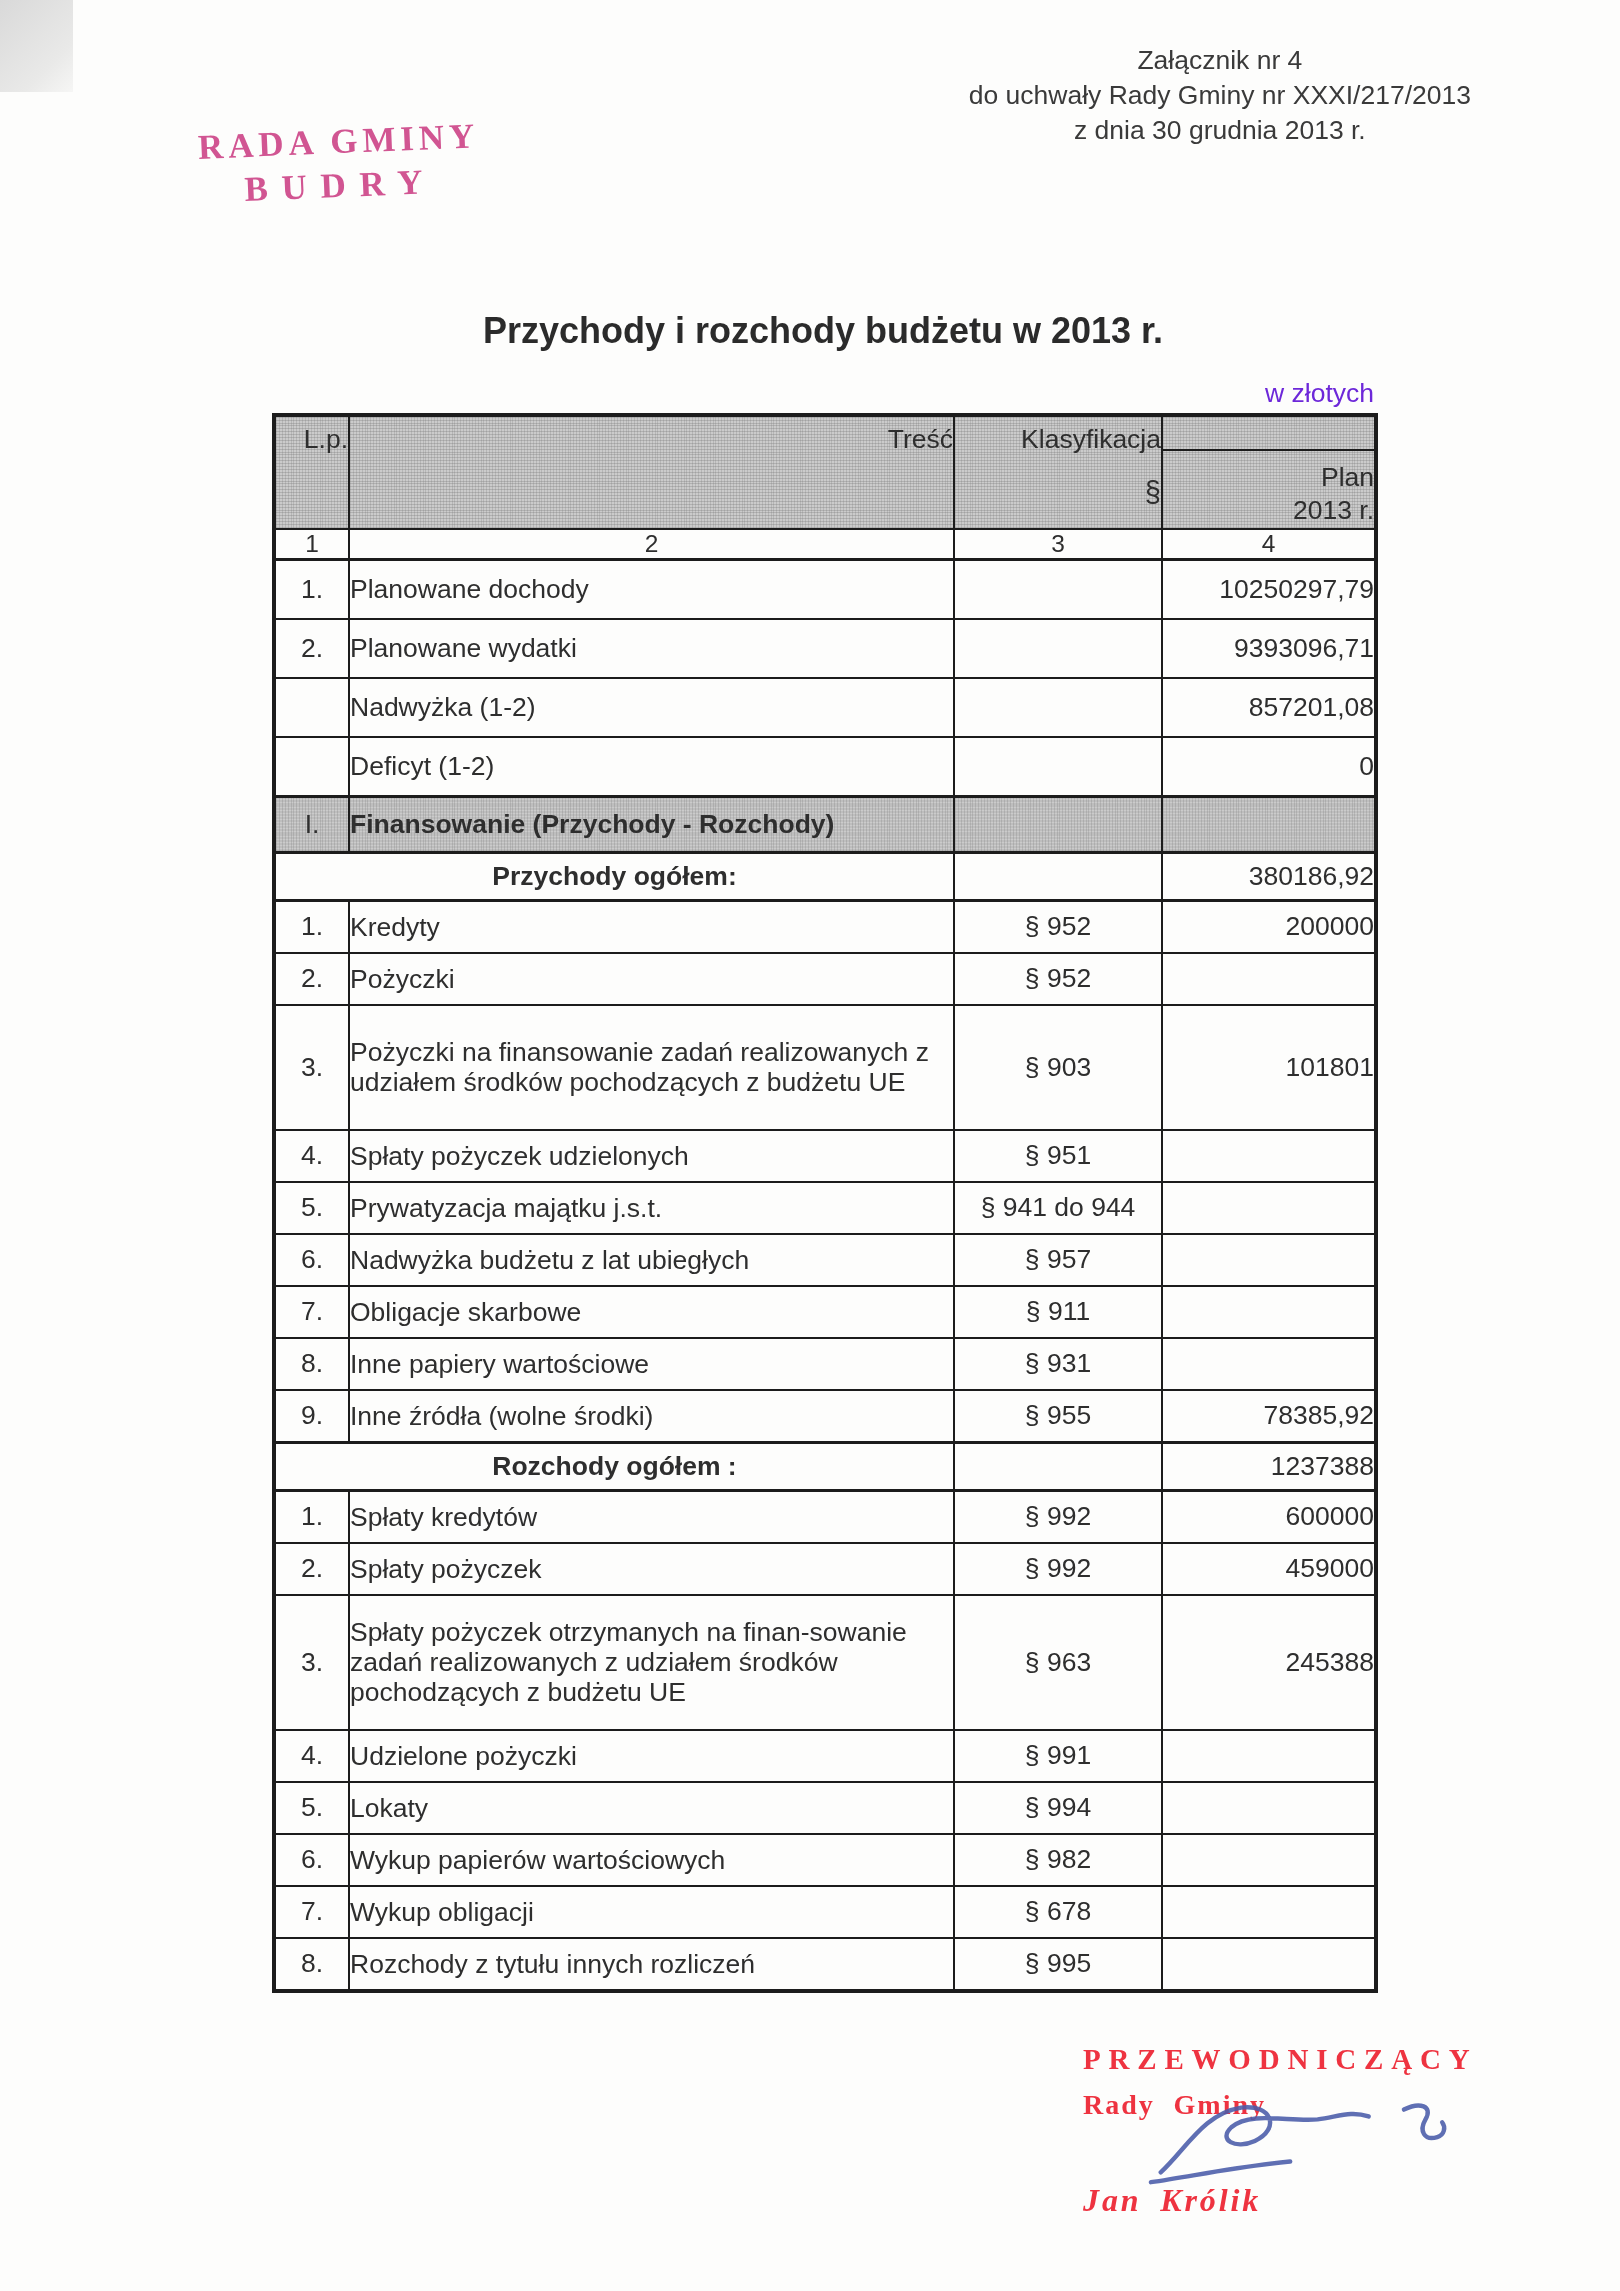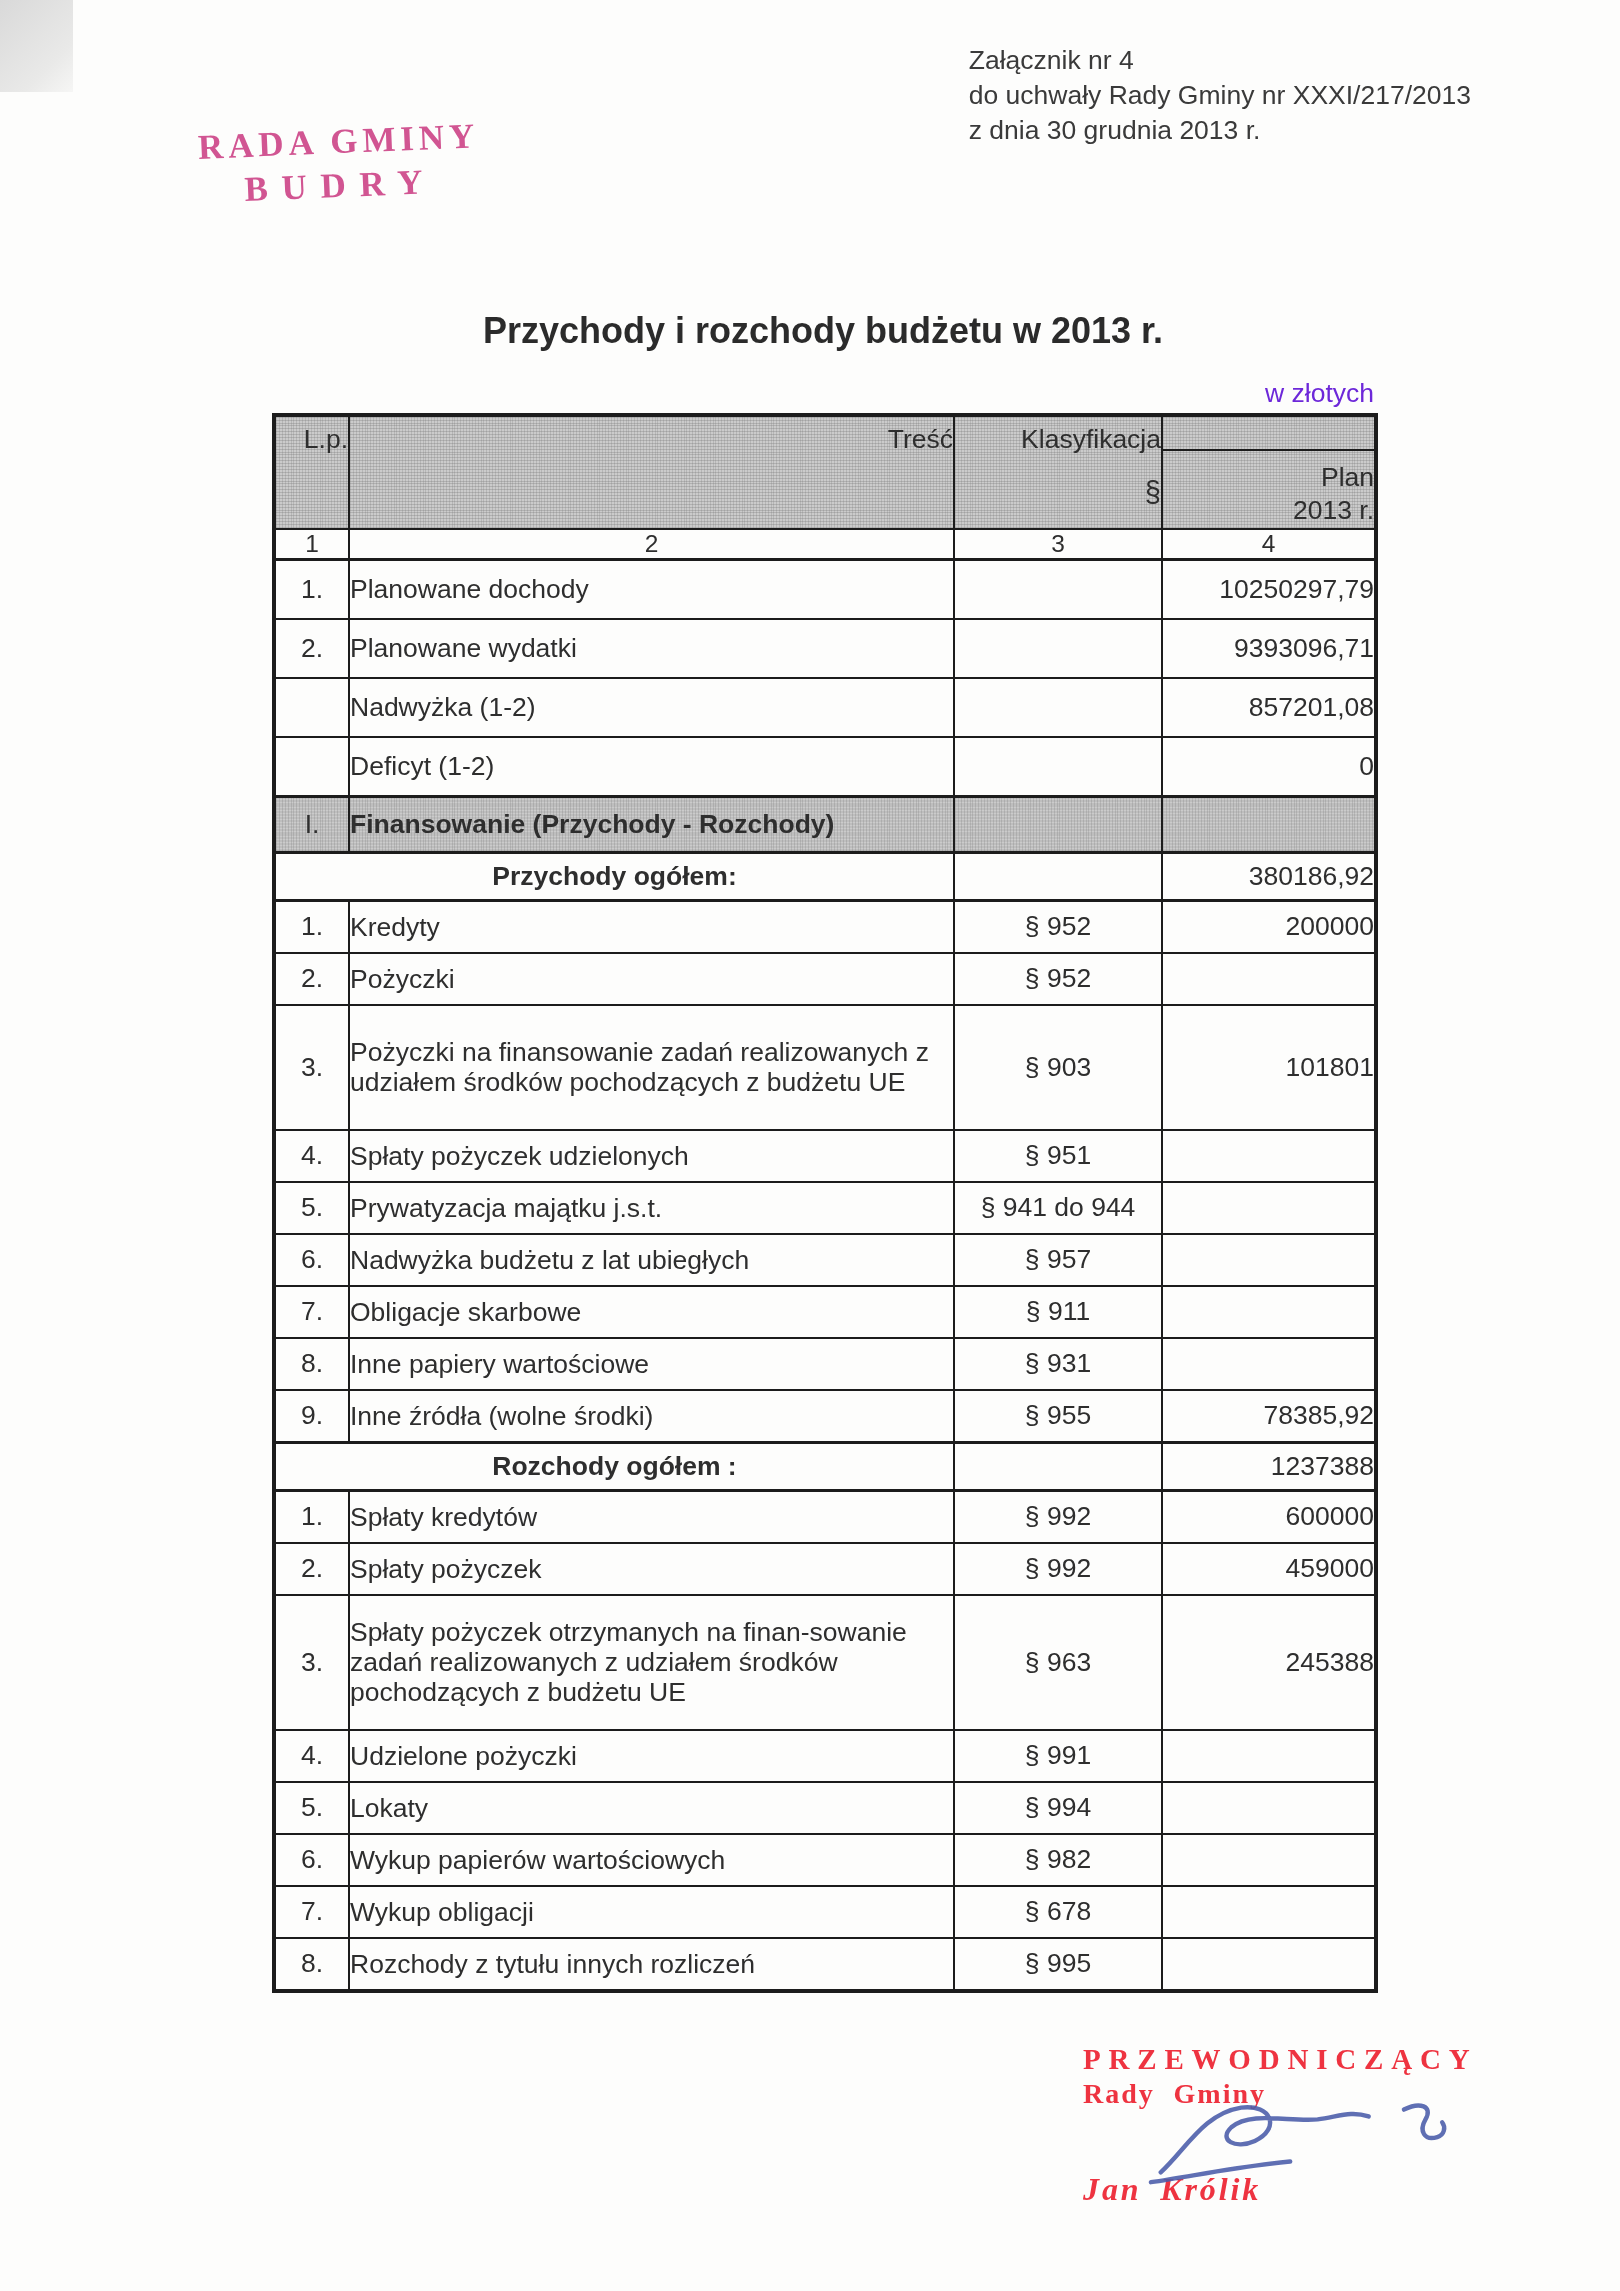--- a/index.html
+++ b/index.html
@@ -3,21 +3,21 @@
 <meta charset="utf-8">
 <style>
   html,body{margin:0;padding:0;background:#808080;}
   .page{
     position:relative;width:1620px;height:2292px;background:#fdfdfc;
     font-family:"Liberation Sans", sans-serif;color:#2e2e2e;overflow:hidden;
   }
   .scan-corner{position:absolute;left:0;top:0;width:73px;height:92px;
     background:linear-gradient(135deg,#d9d9d9 0%,#e9e9e8 70%,#f6f6f5 100%);}
   
-  .doc-ref{position:absolute;top:43px;right:149px;text-align:left;
+  .doc-ref{position:absolute;top:43px;right:149px;text-align:center;
     font-size:26.5px;line-height:35px;color:#3a3a3a;}
   
   .stamp-top{position:absolute;left:178px;top:122px;width:323px;text-align:center;
     transform:rotate(-2.4deg);font-family:"Liberation Serif", serif;font-weight:bold;
     opacity:.95;}
   .stamp-top .l1{font-size:35px;letter-spacing:4.9px;}
   .stamp-top .l2{font-size:35px;letter-spacing:13.7px;margin-top:3.9px;}
   
   .title{position:absolute;left:272px;width:1102px;top:310px;text-align:center;
     font-size:36px;font-weight:bold;color:#2b2b2b;}
@@ -52,21 +52,21 @@
   tr.r-tall1 td{height:123px;}
   tr.r-tall2 td{height:133px;}
   tr.r-section td{height:53px;border-top-width:3.9px;border-bottom-width:3.9px;}
   tr.r-section .c-tresc{font-weight:bold;}
   tr.r-summary td{height:45px;border-top-width:3.9px;border-bottom-width:3.9px;}
   tr.r-summary .c-merged{font-weight:bold;text-align:center;}
   
   .stamp-bottom{position:absolute;left:1083px;top:2043px;width:412px;
     font-family:"Liberation Serif", serif;font-weight:bold;}
   .stamp-bottom .b1{font-size:29px;letter-spacing:7.8px;}
-  .stamp-bottom .b2{font-size:28px;letter-spacing:2px;word-spacing:9.8px;margin-top:2px;}
+  .stamp-bottom .b2{font-size:28px;letter-spacing:2px;word-spacing:9.8px;margin-top:13px;}
   .stamp-bottom .b3{font-size:32px;font-style:italic;letter-spacing:2.9px;word-spacing:7.8px;
     margin-top:61px;}
   .signature{position:absolute;left:1147px;top:2078px;width:304px;height:123px;}
 </style>
 </head>
 <body>
 
 <div class="page">
 
   <div class="scan-corner"></div>

